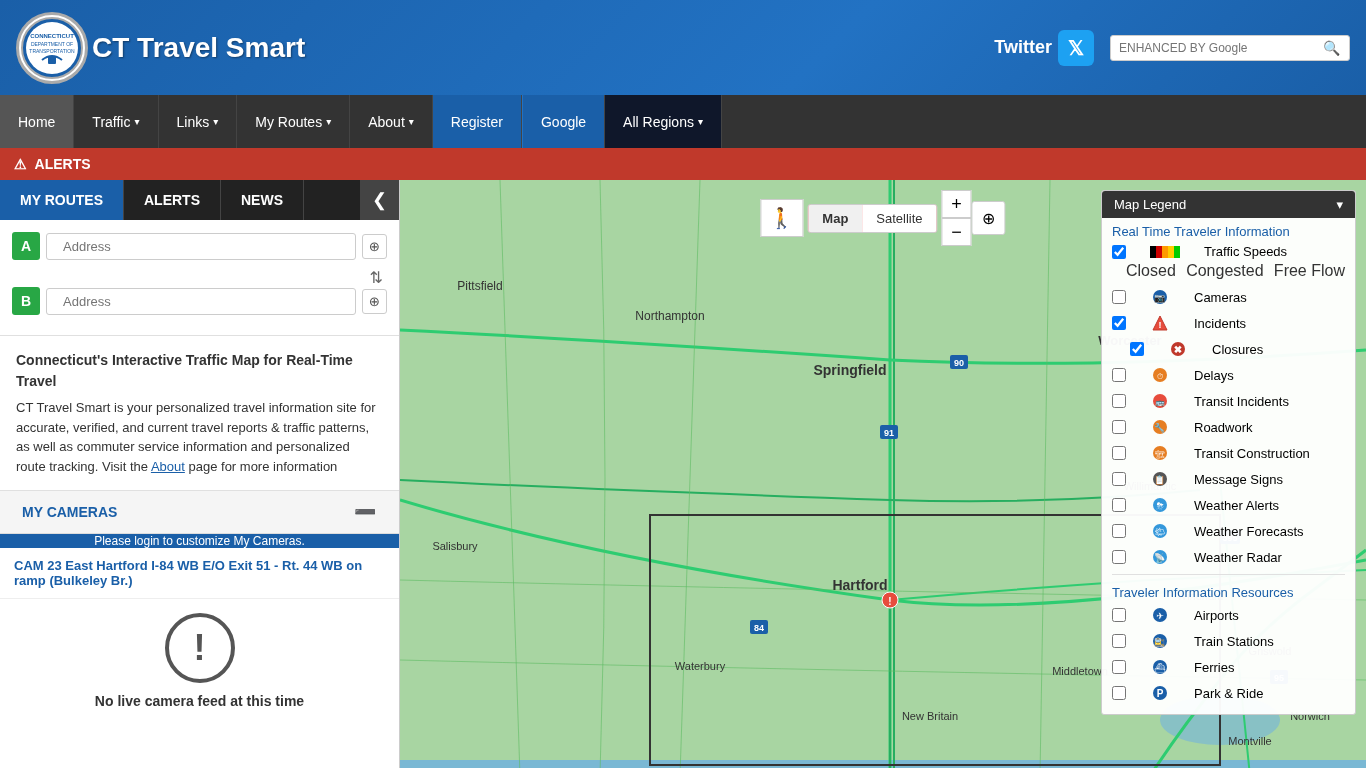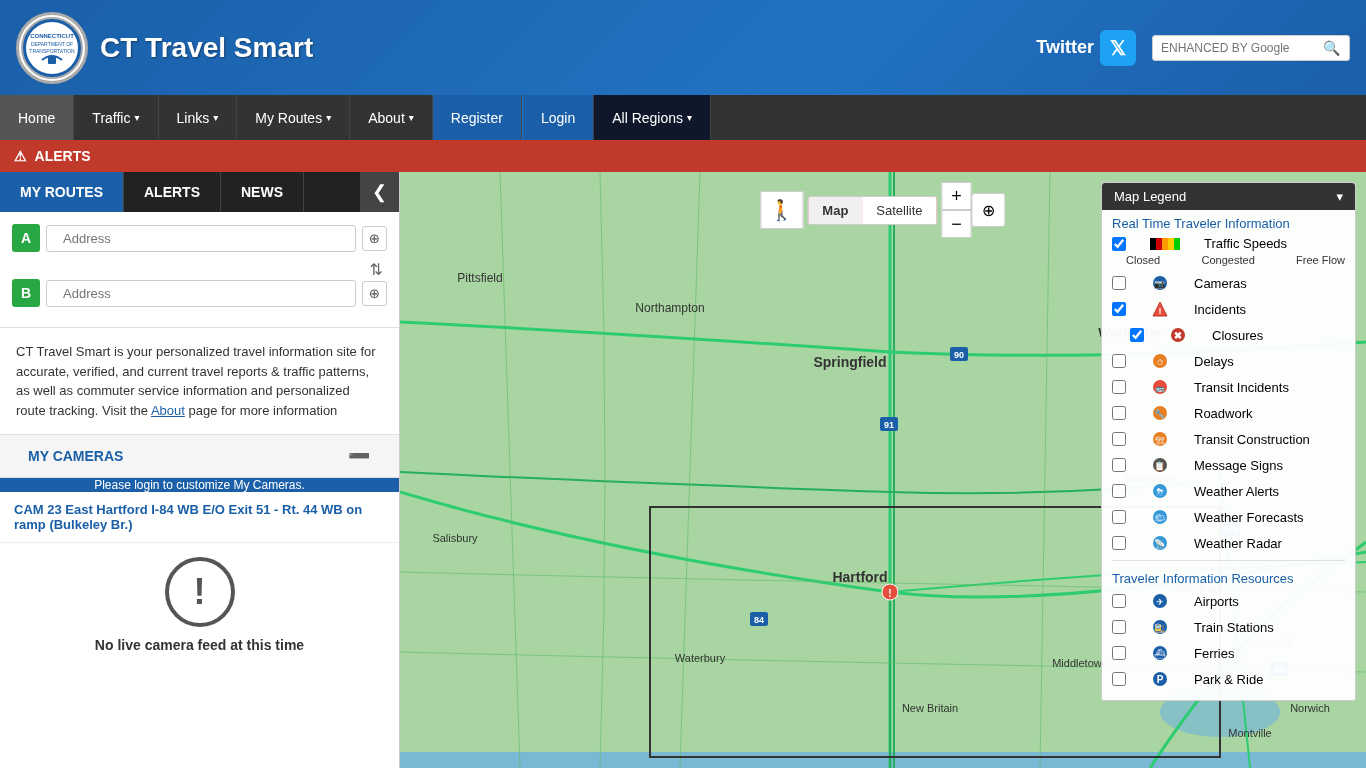--- a/index.html
+++ b/index.html
@@ -10,21 +10,21 @@
       background: linear-gradient(135deg, #1a5fa8 0%, #2272c3 60%, #1a5fa8 100%);
       height: 95px;
       display: flex;
       align-items: center;
       padding: 0 16px;
       position: relative;
     }
     #logo-area {
       display: flex;
       align-items: center;
-      gap: 12px;
+      gap: 4px;
     }
     #logo-circle {
       width: 72px;
       height: 72px;
       border-radius: 50%;
       background: #fff;
       border: 3px solid #aaa;
       display: flex;
       align-items: center;
       justify-content: center;
@@ -63,36 +63,36 @@
       color: #fff;
       font-size: 20px;
     }
     #search-bar {
       display: flex;
       align-items: center;
       background: #fff;
       border: 1px solid #ccc;
       border-radius: 3px;
       padding: 4px 8px;
-      width: 198px;
+      width: 240px;
     }
     #search-bar input {
       border: none;
       outline: none;
       font-size: 12px;
       color: #999;
       flex: 1;
       background: transparent;
     }
     #search-bar span { color: #555; font-size: 14px; cursor: pointer; }
 
     
     #nav {
       background: #333;
-      height: 45px;
+      height: 53px;
       display: flex;
       align-items: stretch;
     }
     .nav-item {
       display: flex;
       align-items: center;
       padding: 0 18px;
       color: #fff;
       font-size: 14px;
       cursor: pointer;
@@ -244,21 +244,21 @@
     }
     #info-section h4 { font-size: 14px; font-weight: bold; margin-bottom: 6px; }
     #info-section a { color: #1a5fa8; text-decoration: underline; }
 
     
     #cameras-section { padding: 0; }
     #cameras-header {
       display: flex;
       align-items: center;
       justify-content: space-between;
-      padding: 10px 28px;
+      padding: 10px 22px;
       background: #f5f5f5;
       border-bottom: 1px solid #ddd;
     }
     #cameras-title {
       font-size: 14px;
       font-weight: bold;
       color: #1a5fa8;
     }
     #cameras-collapse {
       color: #1a5fa8;
@@ -414,21 +414,21 @@
     .legend-section-title {
       color: #1a5fa8;
       font-weight: normal;
       font-size: 13px;
       padding: 6px 10px 2px 10px;
     }
     .speed-labels {
       display: flex;
       justify-content: space-between;
       padding: 0 10px 4px 24px;
-      font-size: 11px;
+      font-size: 16px;
       color: #333;
     }
     .legend-item {
       display: flex;
       align-items: center;
       padding: 3px 10px;
       gap: 24px;
       font-size: 13px;
     }
     .legend-item input[type="checkbox"] {
@@ -480,21 +480,21 @@
   </div>
 </div>
 
 <div id="nav">
   <div class="nav-item" id="nav-home">Home</div>
   <div class="nav-item">Traffic <span class="arrow">▾</span></div>
   <div class="nav-item">Links <span class="arrow">▾</span></div>
   <div class="nav-item">My Routes <span class="arrow">▾</span></div>
   <div class="nav-item">About <span class="arrow">▾</span></div>
   <div class="nav-item" id="nav-register">Register</div>
-  <div class="nav-item" id="nav-login">Login</div>
+  <div class="nav-item" id="nav-login">Google</div>
   <div class="nav-item" id="nav-allregions">All Regions <span class="arrow">▾</span></div>
 </div>
 
 <div id="alerts-bar">
   <span>⚠</span>
   <span>ALERTS</span>
 </div>
 
 <div id="main">
 
@@ -515,20 +515,21 @@
       </div>
       <div id="swap-btn">⇅</div>
       <div class="route-input-row">
         <div class="route-letter b">B</div>
         <input class="route-input" type="text" placeholder="Address" style="">
         <button class="route-target-btn">⊕</button>
       </div>
     </div>
 
     <div id="info-section">
+      <h4>Connecticut's Interactive Traffic Map for Real-Time Travel</h4>
       <p>
         <span>CT Travel Smart is your personalized travel information site for accurate, verified, and current travel reports &amp; traffic patterns, as well as commuter service information and personalized route tracking. Visit the </span><a href="#">About</a><span> page for more information</span>
       </p>
     </div>
 
     <div id="cameras-section">
       <div id="cameras-header">
         <span id="cameras-title">MY CAMERAS</span>
         <span id="cameras-collapse">➖</span>
       </div>

